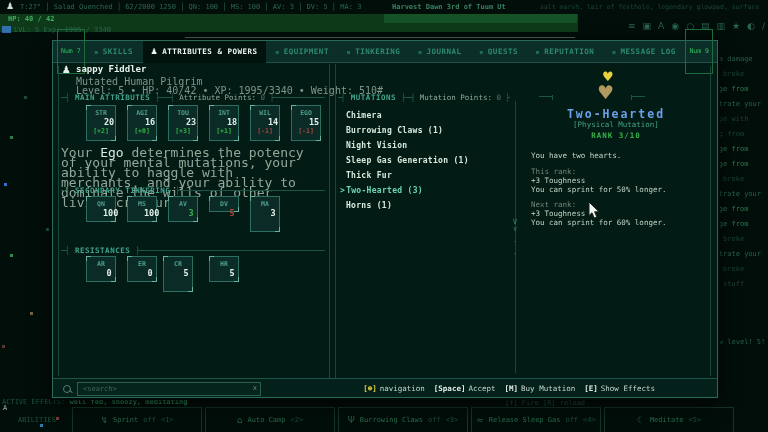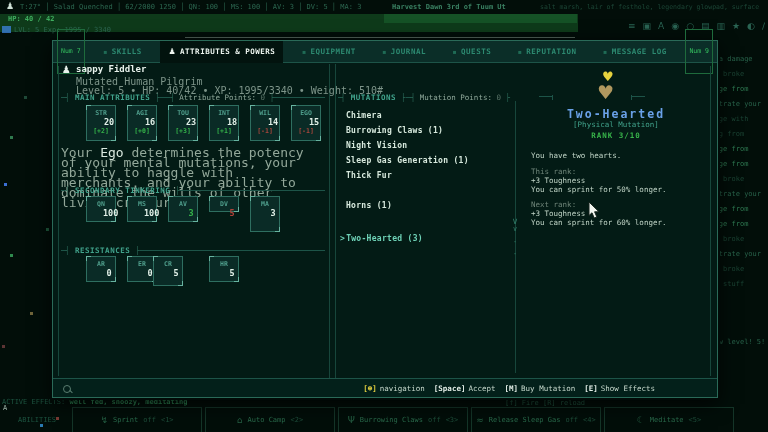--- a/index.html
+++ b/index.html
@@ -74,21 +74,21 @@
   .tile .tl{font-size:6.5px;font-weight:bold;color:#4f9e8c;margin-top:3px;}
   .tile .tv{font-size:8.5px;font-weight:bold;color:#e2f0e8;line-height:10px;padding-left:16px;}
   .tile .tm{font-size:6.5px;font-weight:bold;line-height:9px;}
   .pos{color:#35b44a;} .neg{color:#a8463c;}
   .v-green{color:#35b44a !important;} .v-red{color:#b04238 !important;}
 
   .desc{font-size:13px;color:#93a89a;line-height:10px;}
   .desc .hl{color:#d9e8de;}
 
   .mut-item{position:absolute;font-size:8px;font-weight:bold;color:#d8eade;letter-spacing:.3px;}
-  .mut-item.sel{color:#6fd3b8;margin-top:48px;}
+  .mut-item.sel{color:#6fd3b8;}
   .mut-item .cur{color:#6fd3b8;margin-right:1px;}
   .orn{color:#2f7a66;text-align:center;line-height:8px;font-family:"DejaVu Sans",sans-serif;}
 
   .heart{font-family:"DejaVu Sans",sans-serif;line-height:1;}
   .hl-line{height:0;border-top:1px solid #1d5448;}
   .hl-line .tick{position:absolute;width:1px;height:5px;background:#1d5448;top:-2px;}
   .dtitle{font-size:11.5px;font-weight:bold;letter-spacing:2px;color:#6aa1e8;text-align:center;}
   .dcat{font-size:7.5px;color:#41a38c;text-align:center;}
   .drank{font-size:7.5px;font-weight:bold;color:#38b54a;text-align:center;letter-spacing:1px;}
   .dbody{font-size:7.5px;color:#c2d6c8;}
@@ -209,20 +209,24 @@
       <span class="tab active">
         <span class="ti">♟</span>
         <span>ATTRIBUTES &amp; POWERS</span>
       </span>
       <span class="tab">
         <span class="ti">▪</span>
         <span>EQUIPMENT</span>
       </span>
       <span class="tab">
         <span class="ti">▪</span>
+        <span>TINKERING</span>
+      </span>
+      <span class="tab">
+        <span class="ti">▪</span>
         <span>JOURNAL</span>
       </span>
       <span class="tab">
         <span class="ti">▪</span>
         <span>QUESTS</span>
       </span>
       <span class="tab">
         <span class="ti">▪</span>
         <span>REPUTATION</span>
       </span>
@@ -320,21 +324,21 @@
     </div>
 
     <div class="tile" style="left:33px;top:215px;height:26px">
       <div class="tl">AR</div>
       <div class="tv">0</div>
     </div>
     <div class="tile" style="left:74px;top:215px;height:26px">
       <div class="tl">ER</div>
       <div class="tv">0</div>
     </div>
-    <div class="tile" style="left:100px;top:215px;height:30px">
+    <div class="tile" style="left:110px;top:215px;height:36px">
       <div class="tl">CR</div>
       <div class="tv">5</div>
     </div>
     <div class="tile" style="left:156px;top:215px;height:26px">
       <div class="tl">HR</div>
       <div class="tv">5</div>
     </div>
 
     <div class="abs sect" style="left:285px;top:52px;width:172px">
       <span class="rl" style="width:3px"></span>
@@ -376,20 +380,24 @@
     <div class="abs dbody nw" style="left:478px;top:110px">You have two hearts.</div>
     <div class="abs ddim nw" style="left:478px;top:126px">This rank:</div>
     <div class="abs dbody nw" style="left:478px;top:135px">+3 Toughness</div>
     <div class="abs dbody nw" style="left:478px;top:144px">You can sprint for 50% longer.</div>
     <div class="abs ddim nw" style="left:478px;top:159px">Next rank:</div>
     <div class="abs dbody nw" style="left:478px;top:168px">+3 Toughness</div>
     <div class="abs dbody nw" style="left:478px;top:177px">You can sprint for 60% longer.</div>
 
     <div class="footer">
       <span class="s-ico"></span>
+      <span class="s-box">
+        <input type="text" placeholder="&lt;search&gt;" style="">
+        <span class="s-clear">x</span>
+      </span>
       <div class="hints">
         <span><span class="k yel">[☻]</span><span class="w">navigation</span></span>
         <span><span class="k">[Space]</span><span class="w">Accept</span></span>
         <span><span class="k">[M]</span><span class="w">Buy Mutation</span></span>
         <span><span class="k">[E]</span><span class="w">Show Effects</span></span>
       </div>
     </div>
   </div>
 
   <svg class="abs" style="left:588px;top:202px" width="12" height="17" viewBox="0 0 12 17">

